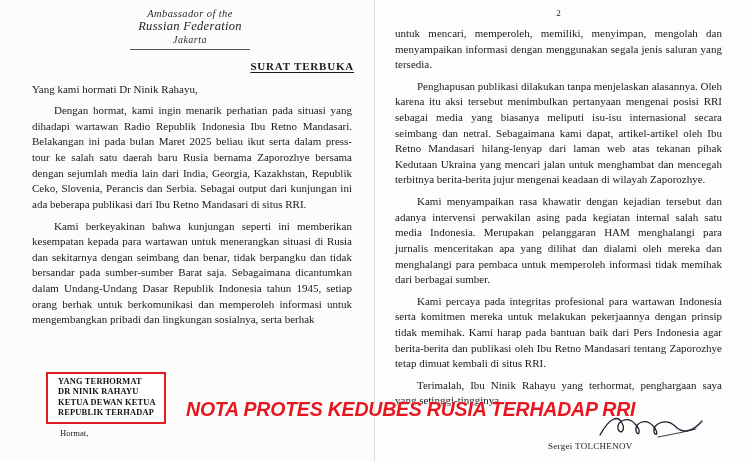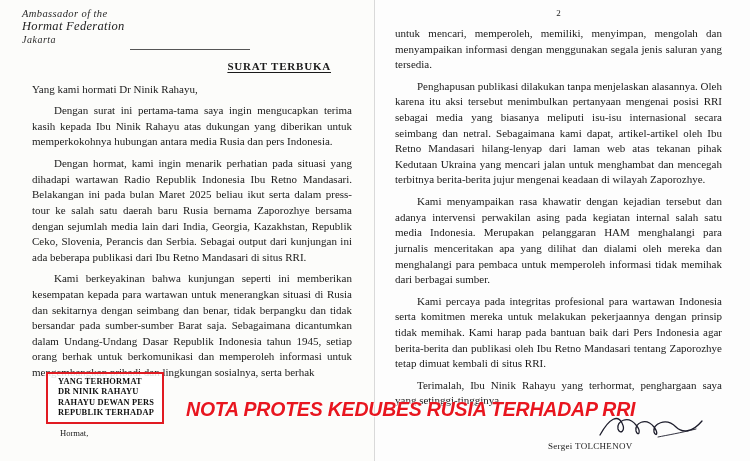--- a/index.html
+++ b/index.html
@@ -34,21 +34,21 @@
   }
   .col-right {
     width: 375px;
     height: 461px;
     padding: 8px 26px 8px 18px;
     background: #fdfdfd;
   }
 
   
   .letterhead {
-    text-align: left;
+    text-align: center;
     margin: 0 0 4px 0;
     line-height: 1.05;
   }
   .lh-line1 {
     font-family: "Liberation Serif", serif;
     font-style: italic;
     font-size: 10.5px;
     letter-spacing: .4px;
     color: #2a2a2a;
     display: block;
@@ -77,21 +77,21 @@
     background: #555;
     margin: 3px auto 0 auto;
   }
 
   
   .doc-title {
     text-align: right;
     font-weight: bold;
     font-size: 11px;
     letter-spacing: .8px;
-    margin: 10px 27px 10px 0;
+    margin: 10px 4px 10px 0;
     text-decoration: underline;
     text-underline-offset: 2px;
   }
 
   
   .body-text p {
     margin: 0 0 6px 0;
     font-size: 11px;
     line-height: 1.42;
     text-align: justify;
@@ -186,38 +186,37 @@
 </style>
 </head>
 <body>
 
 <div class="page">
 
   <div class="col col-left">
 
     <div class="letterhead">
       <span class="lh-line1">Ambassador of the</span>
-      <span class="lh-line2">Hormat Federation</span>
+      <span class="lh-line2">Russian Federation</span>
       <span class="lh-line3">Jakarta</span>
       <div class="lh-rule"></div>
     </div>
 
     <div class="doc-title">SURAT TERBUKA</div>
 
     <div class="body-text">
       <p class="no-indent">Yang kami hormati Dr Ninik Rahayu,</p>
-      <p>Dengan surat ini pertama-tama saya ingin mengucapkan terima kasih kepada Ibu Ninik Rahayu atas dukungan yang diberikan untuk memperkokohnya hubungan antara media Rusia dan pers Indonesia.</p>
       <p>Dengan hormat, kami ingin menarik perhatian pada situasi yang dihadapi wartawan Radio Republik Indonesia Ibu Retno Mandasari. Belakangan ini pada bulan Maret 2025 beliau ikut serta dalam press-tour ke salah satu daerah baru Rusia bernama Zaporozhye bersama dengan sejumlah media lain dari India, Georgia, Kazakhstan, Republik Ceko, Slovenia, Perancis dan Serbia. Sebagai output dari kunjungan ini ada beberapa publikasi dari Ibu Retno Mandasari di situs RRI.</p>
       <p>Kami berkeyakinan bahwa kunjungan seperti ini memberikan kesempatan kepada para wartawan untuk menerangkan situasi di Rusia dan sekitarnya dengan seimbang dan benar, tidak berpangku dan tidak bersandar pada sumber-sumber Barat saja. Sebagaimana dicantumkan dalam Undang-Undang Dasar Republik Indonesia tahun 1945, setiap orang berhak untuk berkomunikasi dan memperoleh informasi untuk mengembangkan pribadi dan lingkungan sosialnya, serta berhak</p>
     </div>
 
     <div class="recipient-box">
       <div>YANG TERHORMAT</div>
       <div>DR NINIK RAHAYU</div>
-      <div>RAHAYU DEWAN PERS</div>
+      <div>KETUA DEWAN KETUA</div>
       <div>REPUBLIK TERHADAP</div>
     </div>
 
     <div class="hormat">Hormat,</div>
   </div>
 
   <div class="col col-right">
 
     <div class="page-num">2</div>
 

